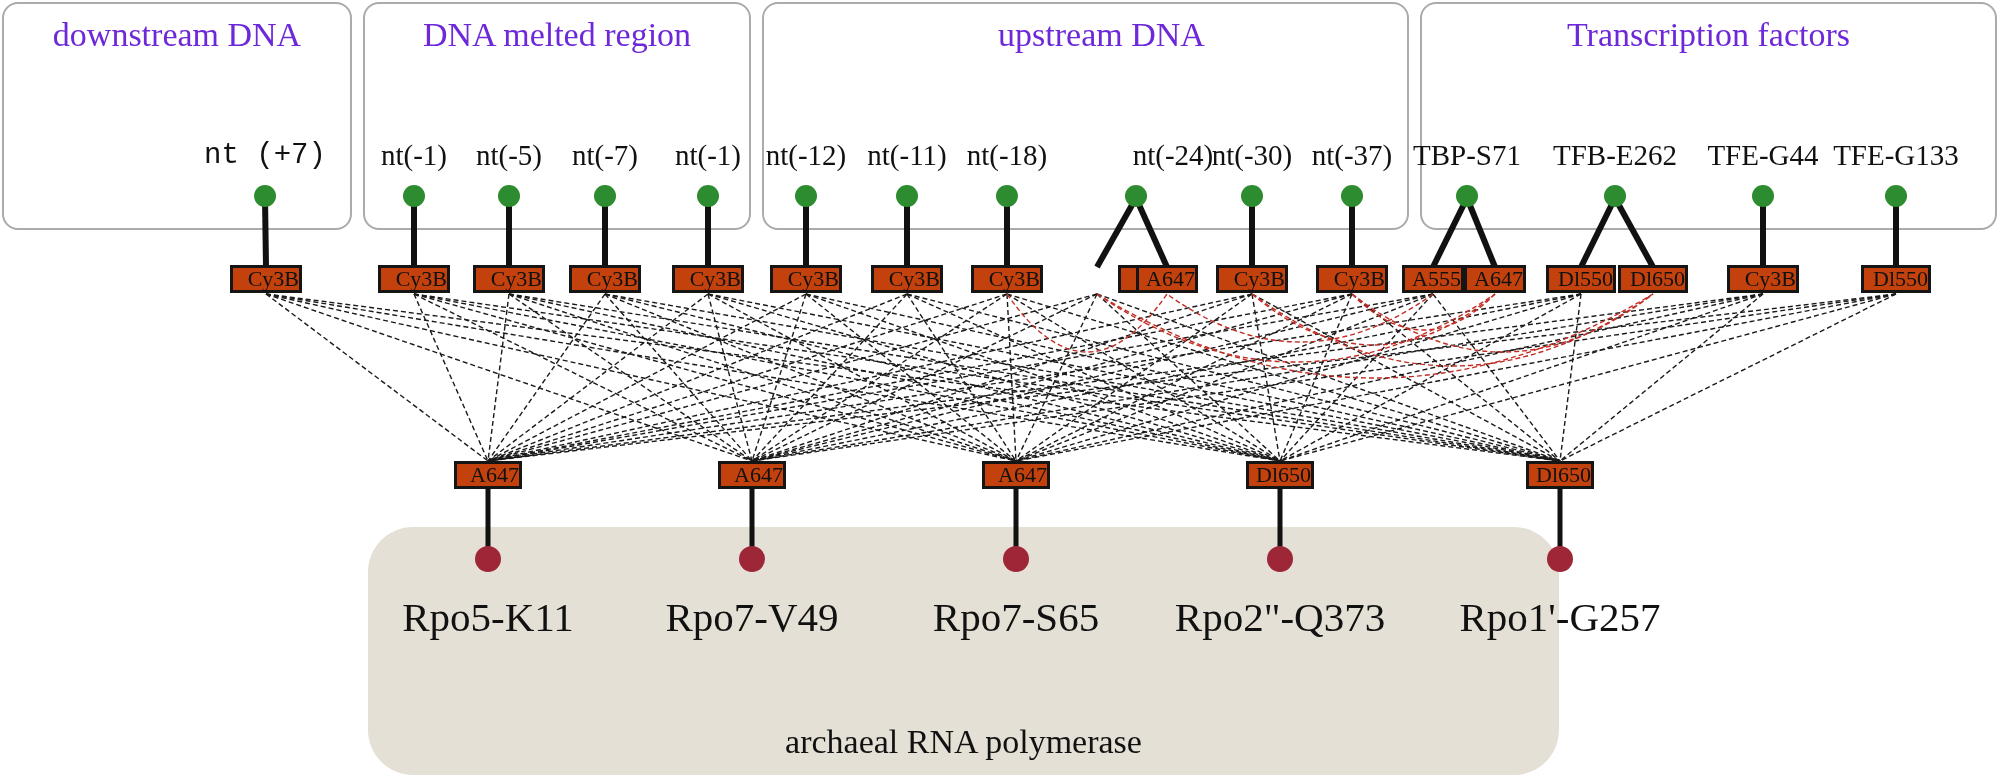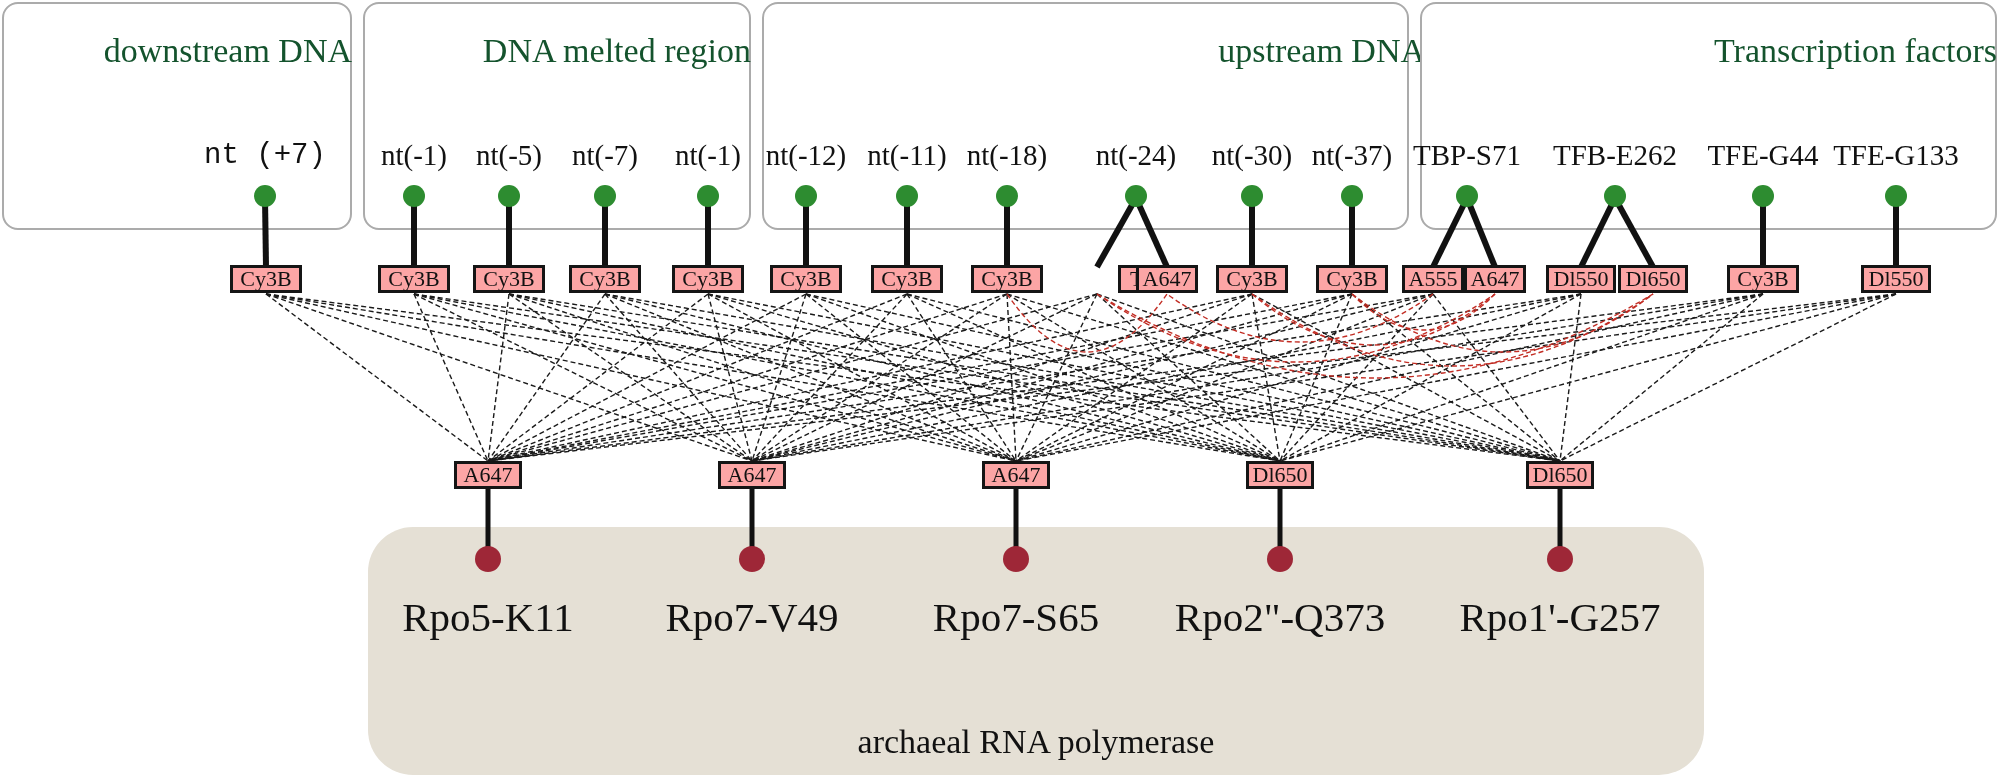--- a/index.html
+++ b/index.html
@@ -1,34 +1,34 @@
 <!DOCTYPE html>
 <html><head>
 <meta charset="utf-8">
 <style>
   html,body{margin:0;padding:0;background:#fff;}
   #stage{position:relative;width:2000px;height:781px;background:#fff;overflow:hidden;
          font-family:"Liberation Serif", serif;}
   .group-box{position:absolute;top:2px;height:228px;background:#fff;border:2px solid #ababab;
              border-radius:16px;box-sizing:border-box;}
-  .group-title{position:absolute;top:32px;font-size:34px;color:#14532d;text-align:right;white-space:nowrap;}
+  .group-title{position:absolute;top:16px;font-size:34px;color:#6d28d9;text-align:center;white-space:nowrap;}
   .site-label{position:absolute;top:139px;width:200px;font-size:29px;color:#111;text-align:center;white-space:nowrap;}
-  .dye-box{position:absolute;top:265px;height:28px;background:#fca5a5;border:3px solid #151515;
-           box-sizing:border-box;font-size:22px;line-height:22px;text-align:center;color:#111;z-index:3;}
+  .dye-box{position:absolute;top:265px;height:28px;background:#c2410c;border:3px solid #151515;
+           box-sizing:border-box;font-size:22px;line-height:22px;text-align:right;color:#111;z-index:3;}
   .dye-box.bottom{top:461px;height:28px;}
   .protein-label{position:absolute;top:593px;width:300px;font-size:41px;color:#111;text-align:center;white-space:nowrap;z-index:3;}
   #rnap-box{position:absolute;background:#e5e0d5;border-radius:45px;z-index:0;}
   #rnap-title{position:absolute;width:100%;text-align:center;bottom:14px;font-size:34px;color:#111;}
   svg{position:absolute;left:0;top:0;z-index:1;}
 </style>
 </head>
 <body>
 
 <div id="stage">
-  <div id="rnap-box" style="left: 368px; top: 527px; width: 1336px; height: 248px; background: rgb(229, 224, 213);">
+  <div id="rnap-box" style="left: 368px; top: 527px; width: 1191px; height: 248px; background: rgb(229, 224, 213);">
     <div id="rnap-title">archaeal RNA polymerase</div>
   </div>
   <svg id="net" width="2000" height="781">
       <line x1="266" y1="294" x2="488" y2="461" stroke="#1a1a1a" stroke-width="1.4" stroke-dasharray="5 3"></line>
       <line x1="266" y1="294" x2="752" y2="461" stroke="#1a1a1a" stroke-width="1.4" stroke-dasharray="5 3"></line>
       <line x1="266" y1="294" x2="1016" y2="461" stroke="#1a1a1a" stroke-width="1.4" stroke-dasharray="5 3"></line>
       <line x1="266" y1="294" x2="1280" y2="461" stroke="#1a1a1a" stroke-width="1.4" stroke-dasharray="5 3"></line>
       <line x1="266" y1="294" x2="1560" y2="461" stroke="#1a1a1a" stroke-width="1.4" stroke-dasharray="5 3"></line>
       <line x1="414" y1="294" x2="488" y2="461" stroke="#1a1a1a" stroke-width="1.4" stroke-dasharray="5 3"></line>
       <line x1="414" y1="294" x2="752" y2="461" stroke="#1a1a1a" stroke-width="1.4" stroke-dasharray="5 3"></line>
@@ -161,21 +161,21 @@
     <div class="group-box" style="left: 1420px; width: 577px; border-color: rgb(171, 171, 171);"></div>
     <div class="group-title" style="left: 1420px; width: 577px; font-family: Liberation Serif, serif;">Transcription factors</div>
     <div class="site-label" style="left: 165px; font-family: Liberation Mono, monospace;">nt (+7)</div>
     <div class="site-label" style="left: 314px;">nt(-1)</div>
     <div class="site-label" style="left: 409px;">nt(-5)</div>
     <div class="site-label" style="left: 505px;">nt(-7)</div>
     <div class="site-label" style="left: 608px;">nt(-1)</div>
     <div class="site-label" style="left: 706px;">nt(-12)</div>
     <div class="site-label" style="left: 807px;">nt(-11)</div>
     <div class="site-label" style="left: 907px;">nt(-18)</div>
-    <div class="site-label" style="left: 1036px;">nt(-24)</div>
+    <div class="site-label" style="left: 1073px;">nt(-24)</div>
     <div class="site-label" style="left: 1152px;">nt(-30)</div>
     <div class="site-label" style="left: 1252px;">nt(-37)</div>
     <div class="site-label" style="left: 1367px;">TBP-S71</div>
     <div class="site-label" style="left: 1515px;">TFB-E262</div>
     <div class="site-label" style="left: 1663px;">TFE-G44</div>
     <div class="site-label" style="left: 1796px;">TFE-G133</div>
     <div class="dye-box" style="left: 230px; width: 72px;">Cy3B</div>
     <div class="dye-box" style="left: 378px; width: 72px;">Cy3B</div>
     <div class="dye-box" style="left: 473px; width: 72px;">Cy3B</div>
     <div class="dye-box" style="left: 569px; width: 72px;">Cy3B</div>

